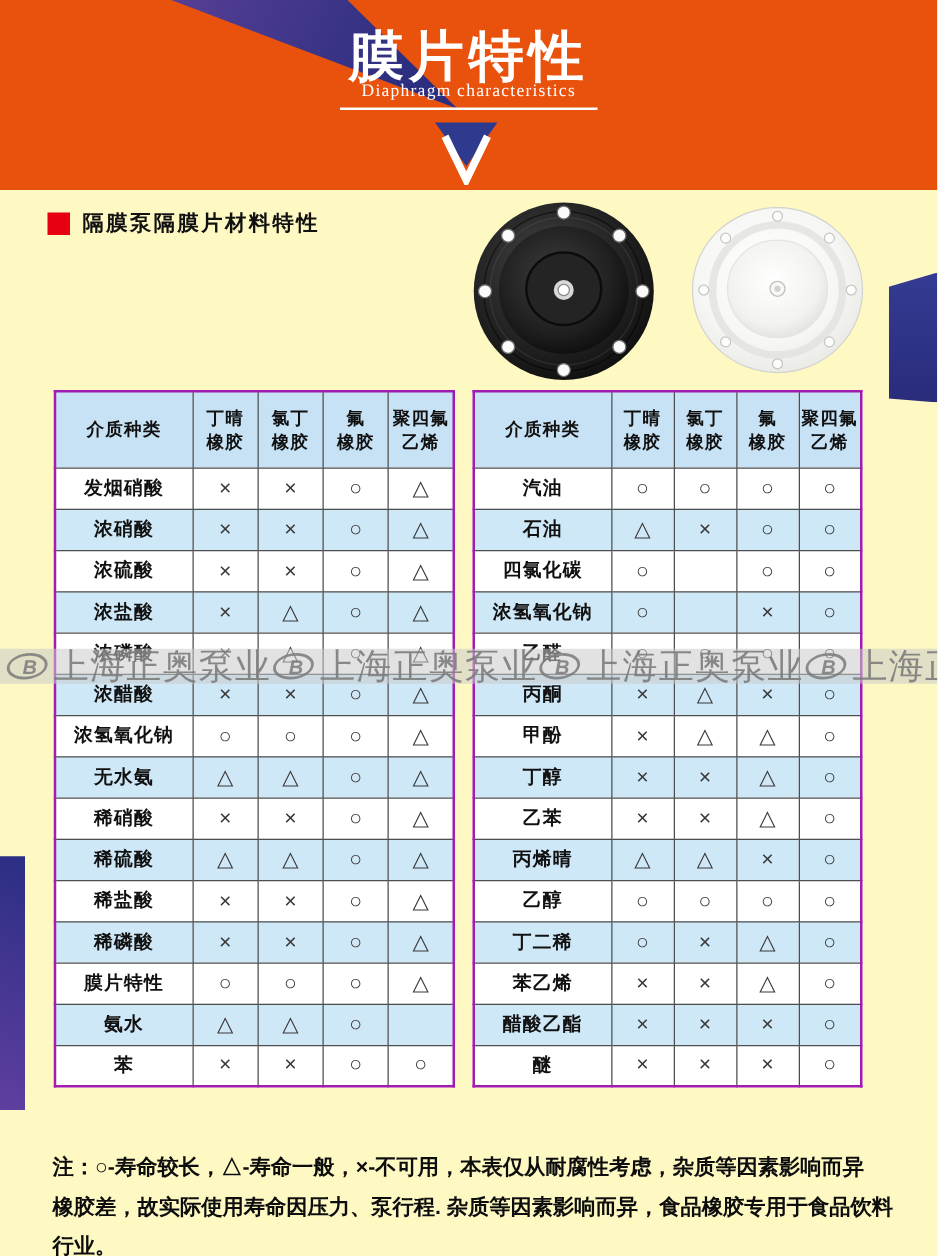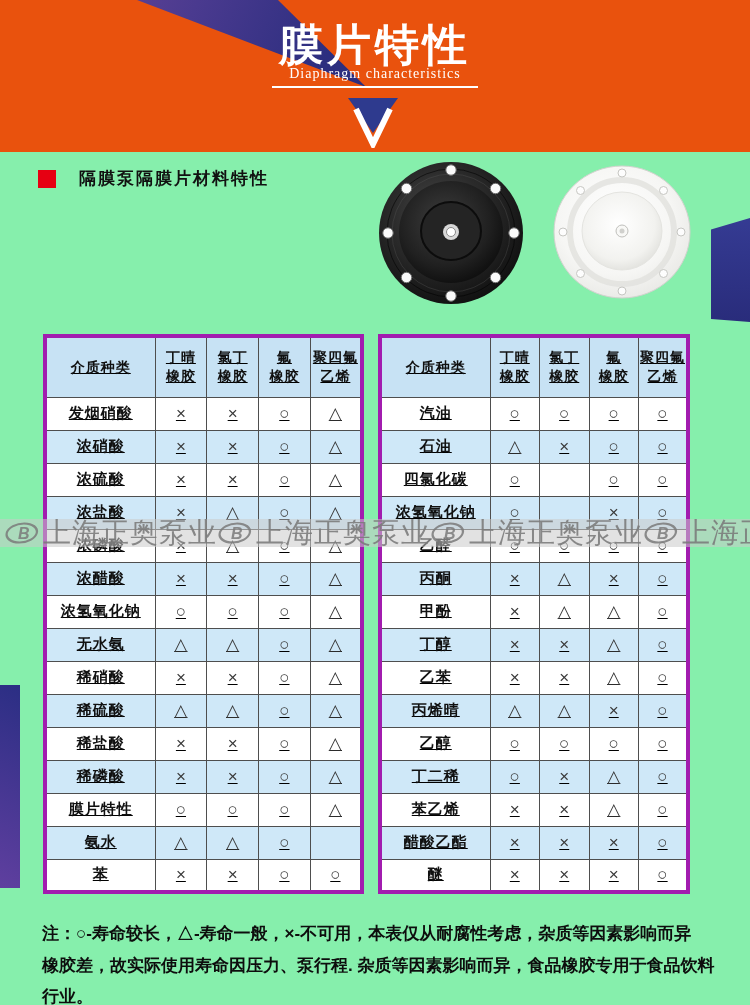--- a/index.html
+++ b/index.html
@@ -1,17 +1,17 @@
 <!DOCTYPE html>
 <html><head>
 <meta charset="utf-8">
 <style>
   * { margin:0; padding:0; box-sizing:border-box; }
   body { font-family:"Liberation Sans", sans-serif; background:#ffffff; }
-  #page { position:relative; width:750px; height:1005px; background:#86efac; overflow:hidden; margin:0 auto; }
+  #page { position:relative; width:750px; height:1005px; background:#fef9c3; overflow:hidden; margin:0 auto; }
 
   
   .header { position:absolute; left:0; top:0; width:750px; height:152px; background:#e9520d; }
   .ribbon { position:absolute; left:0; top:0; width:400px; height:90px;
             background:linear-gradient(115deg,#6b4697 10%,#4a3a8f 45%,#2c2e7f 80%);
             clip-path:polygon(137px 0,278px 0,366px 87px); }
   .page-title { position:absolute; left:0; right:0; top:16px; text-align:center;
                 color:#ffffff; font-size:44px; font-weight:bold; letter-spacing:4px; }
   .page-subtitle { position:absolute; left:0; right:0; top:66px; text-align:center;
                    color:#ffffff; font-size:14px; letter-spacing:1px;
@@ -19,37 +19,37 @@
   .title-underline { position:absolute; left:272px; top:86px; width:206px; height:2px; background:#ffffff; }
   .down-marker { position:absolute; left:348px; top:98px; width:50px; height:50px; }
   .down-marker .tri { position:absolute; left:0; top:0; width:0; height:0;
                       border-left:25px solid transparent; border-right:25px solid transparent;
                       border-top:35px solid #2e3a8e; }
   .down-marker svg { position:absolute; left:0; top:0; }
 
   
   .section-heading { position:absolute; left:38px; top:167px; display:flex; align-items:center; }
   .red-bullet { width:18px; height:18px; background:#e60012; margin-right:10px; }
-  .section-label { font-size:17px; font-weight:bold; color:#111; letter-spacing:2px;margin-left:13px; }
+  .section-label { font-size:17px; font-weight:bold; color:#111; letter-spacing:2px; }
 
   
   .right-accent { position:absolute; left:711px; top:218px; width:39px; height:104px;
                   background:linear-gradient(180deg,#353b93,#292c7b);
                   clip-path:polygon(0 11%,100% 0,100% 100%,0 97%); }
   .left-accent { position:absolute; left:0; top:685px; width:20px; height:203px;
                  background:linear-gradient(205deg,#2b2e84 0%,#5f3f9f 100%); }
 
   
   .disc { position:absolute; }
   .disc-black { left:378px; top:160px; }
   .disc-white { left:552px; top:162px; }
 
   
-  .tbl { position:absolute; top:334px; border-collapse:collapse; table-layout:fixed;
-         border:4px solid #a21caf; background:#fff;text-decoration:underline; }
+  .tbl { position:absolute; top:312px; border-collapse:collapse; table-layout:fixed;
+         border:2px solid #a21caf; background:#fff; }
   .tbl-left  { left:43px;  width:321px; }
   .tbl-right { left:378px; width:312px; }
   .tbl th, .tbl td { border:1.5px solid #4e4e4e; text-align:center; vertical-align:middle; padding:0; }
   .tbl th { height:61px; background:#c7e2f4; font-size:14px; font-weight:bold; color:#111;
             white-space:pre-line; line-height:19px; letter-spacing:1px; }
   .tbl td { height:33px; }
   .tbl td.name-cell { font-size:15px; font-weight:bold; color:#111; letter-spacing:1px; }
   .tbl td.sym-cell { font-size:17px; color:#3a3a3a; }
   .tbl tr.alt td { background:#cfe8f8; }
 

